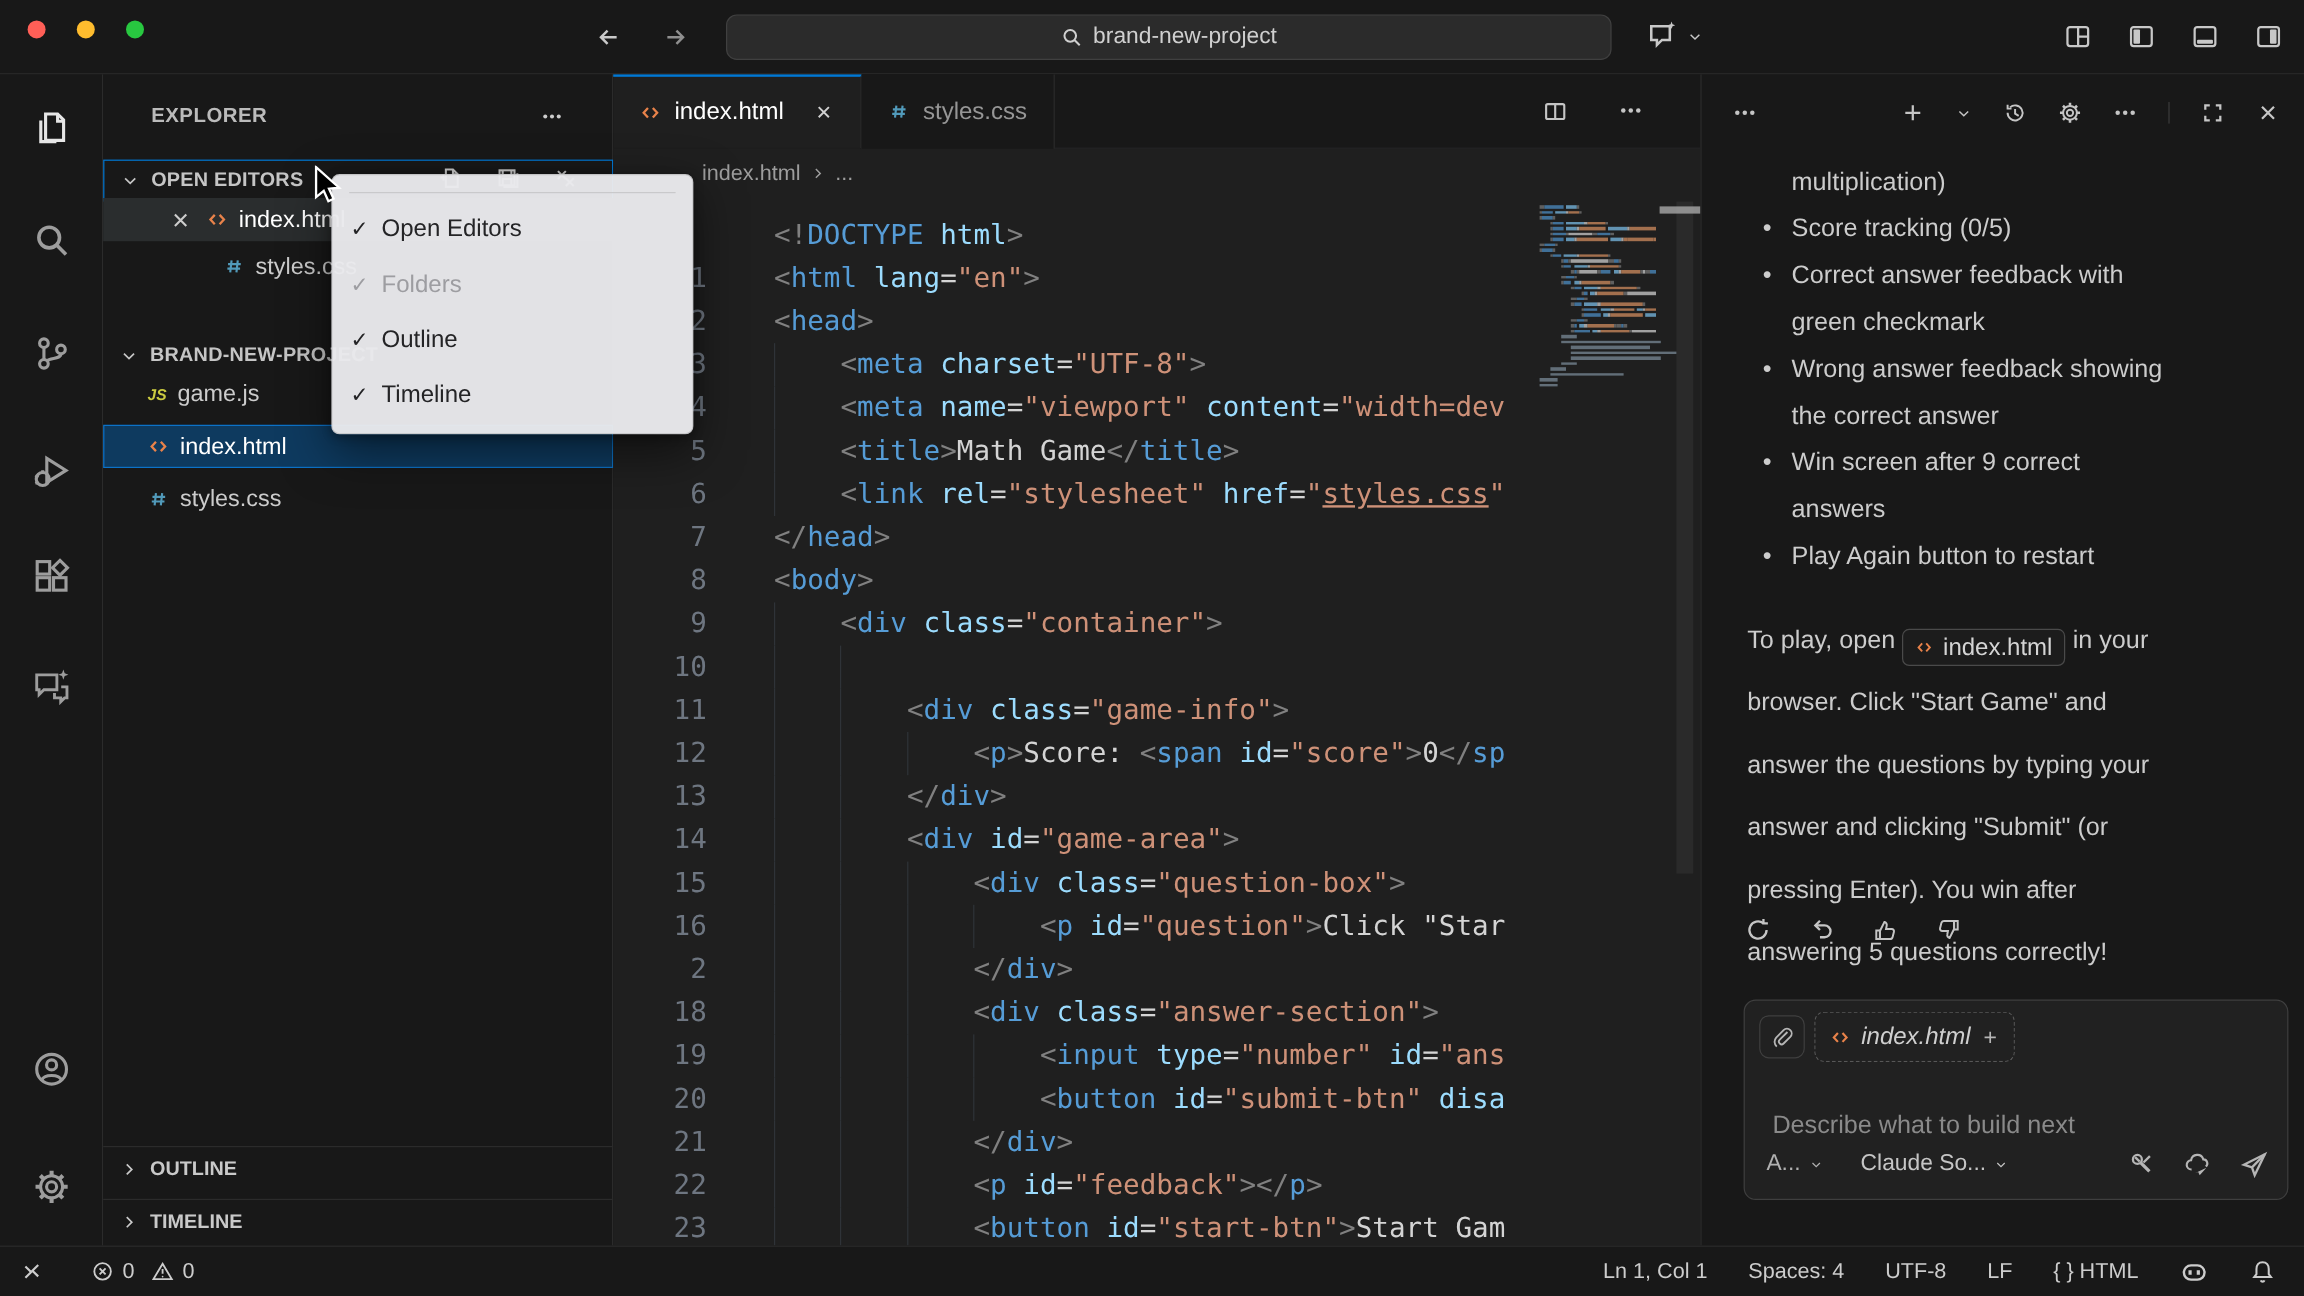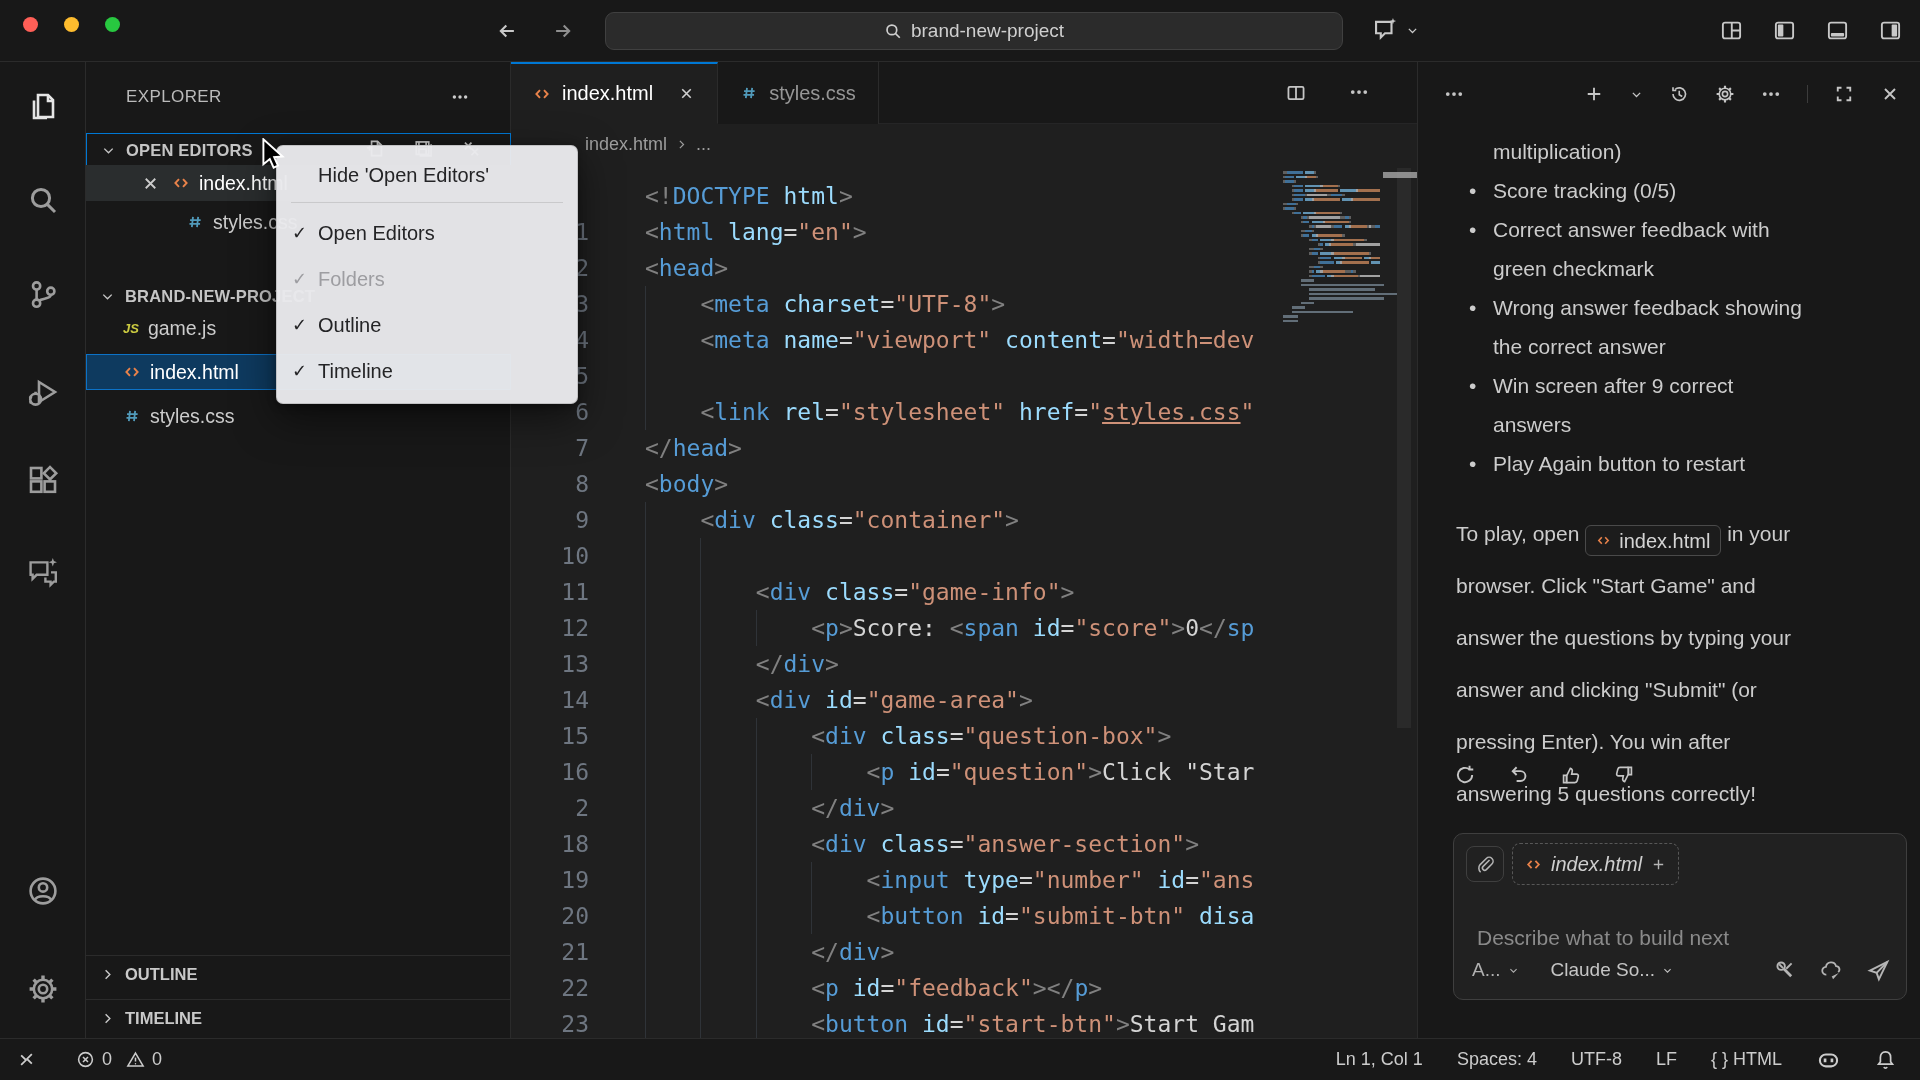--- a/index.html
+++ b/index.html
@@ -23,21 +23,21 @@
 
   
   #activitybar { position:absolute; left:0; top:62px; width:86px; height:976px; background:#181818;
     border-right:1px solid #2b2b2b; }
   .ab-item { position:absolute; left:27px; color:#9d9d9d; }
   .ab-item.active { color:#e6e6e6; }
 
   
   #sidebar { position:absolute; left:86px; top:62px; width:425px; height:976px; background:#181818;
     border-right:1px solid #2b2b2b; }
-  #sb-header { position:absolute; left:0; top:0; width:425px; height:68px; }
+  #sb-header { position:absolute; left:0; top:0; width:425px; height:68px;font-weight:bold; }
   #sb-title { position:absolute; left:40px; top:25px; font-size:17px; color:#bbbbbb; letter-spacing:.4px; }
   #sb-more { position:absolute; right:42px; top:26px; color:#cccccc; }
   .sec-head { position:absolute; left:0; width:425px; height:35px; display:flex; align-items:center;
     color:#c5c5c5; font-weight:bold; font-size:16.5px; letter-spacing:.2px; }
   .sec-head .chev { margin:0 10px 0 14px; color:#c5c5c5; }
   #oe-head { top:71px; border:1px solid #0078d4; }
   #oe-actions { position:absolute; right:28px; top:76px; display:flex; gap:27px; color:#cccccc; z-index:5; }
   #folder-head { top:216px; height:36px; }
   .row { position:absolute; left:0; width:425px; height:36px; display:flex; align-items:center;
     font-size:19.5px; color:#cccccc; }
@@ -584,21 +584,21 @@
     <span class="ln">3</span>
     <span class="ct" style="padding-left:0.0px"><span class="tk-p">&lt;</span><span class="tk-tag">head</span><span class="tk-p">&gt;</span></span></div>
         <div class="cl" style="top:122px">
     <span class="ln">4</span><span class="guide" style="left:134.0px"></span>
     <span class="ct" style="padding-left:55.4px"><span class="tk-p">&lt;</span><span class="tk-tag">meta</span><span class="tk-w"> </span><span class="tk-attr">charset</span><span class="tk-w">=</span><span class="tk-val">"UTF-8"</span><span class="tk-p">&gt;</span></span></div>
         <div class="cl" style="top:158px">
     <span class="ln">5</span><span class="guide" style="left:134.0px"></span>
     <span class="ct" style="padding-left:55.4px"><span class="tk-p">&lt;</span><span class="tk-tag">meta</span><span class="tk-w"> </span><span class="tk-attr">name</span><span class="tk-w">=</span><span class="tk-val">"viewport"</span><span class="tk-w"> </span><span class="tk-attr">content</span><span class="tk-w">=</span><span class="tk-val">"width=dev</span></span></div>
         <div class="cl" style="top:194px">
     <span class="ln">6</span><span class="guide" style="left:134.0px"></span>
-    </div>
+    <span class="ct" style="padding-left:55.4px"><span class="tk-p">&lt;</span><span class="tk-tag">title</span><span class="tk-p">&gt;</span><span class="tk-w">Math Game</span><span class="tk-p">&lt;/</span><span class="tk-tag">title</span><span class="tk-p">&gt;</span></span></div>
         <div class="cl" style="top:230px">
     <span class="ln">7</span><span class="guide" style="left:134.0px"></span>
     <span class="ct" style="padding-left:55.4px"><span class="tk-p">&lt;</span><span class="tk-tag">link</span><span class="tk-w"> </span><span class="tk-attr">rel</span><span class="tk-w">=</span><span class="tk-val">"stylesheet"</span><span class="tk-w"> </span><span class="tk-attr">href</span><span class="tk-w">=</span><span class="tk-val">"</span><span class="tk-link">styles.css</span><span class="tk-val">"</span></span></div>
         <div class="cl" style="top:266px">
     <span class="ln">8</span>
     <span class="ct" style="padding-left:0.0px"><span class="tk-p">&lt;/</span><span class="tk-tag">head</span><span class="tk-p">&gt;</span></span></div>
         <div class="cl" style="top:302px">
     <span class="ln">9</span>
     <span class="ct" style="padding-left:0.0px"><span class="tk-p">&lt;</span><span class="tk-tag">body</span><span class="tk-p">&gt;</span></span></div>
         <div class="cl" style="top:338px">
@@ -1076,24 +1076,20 @@
         </span>
         <span style="display:flex">
           <svg class="ic" width="21" height="21" viewBox="0 0 16 16">
             <use href="#i-bell"></use>
           </svg>
         </span>
       </div>
   </div>
 
   <div id="ctxmenu">
-      <div class="mi ">
-
-     <span>Hide 'Open Editors'</span>
-   </div>
       <div class="msep"></div>
       <div class="mi ">
      <span class="chk">✓</span>
      <span>Open Editors</span>
    </div>
       <div class="mi disabled">
      <span class="chk">✓</span>
      <span>Folders</span>
    </div>
       <div class="mi ">

